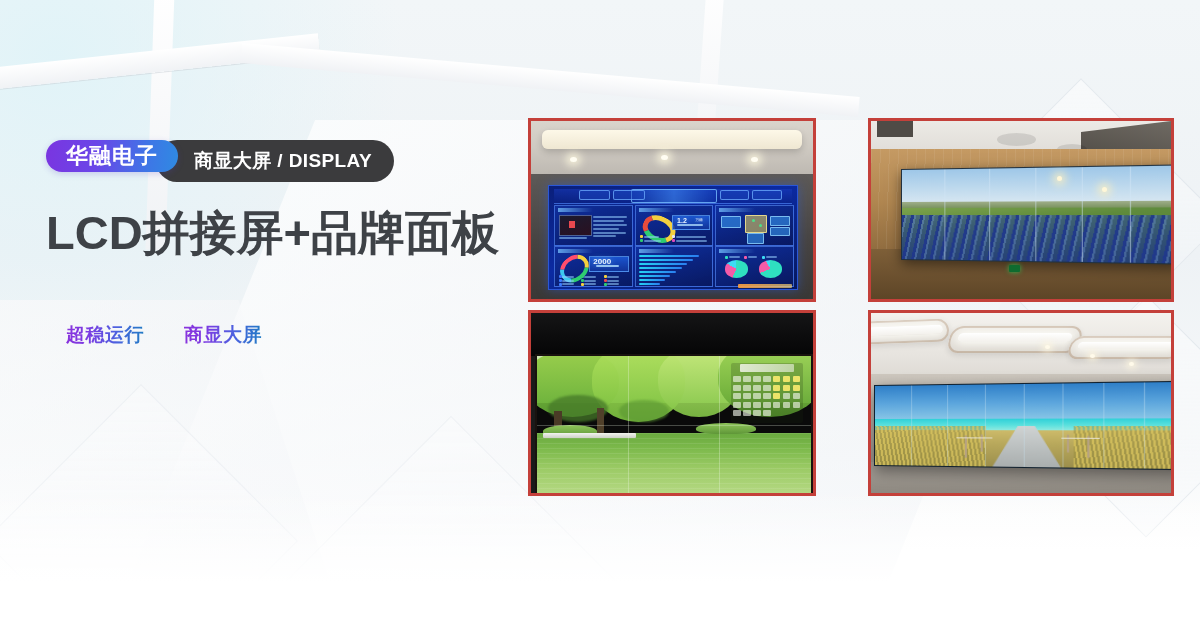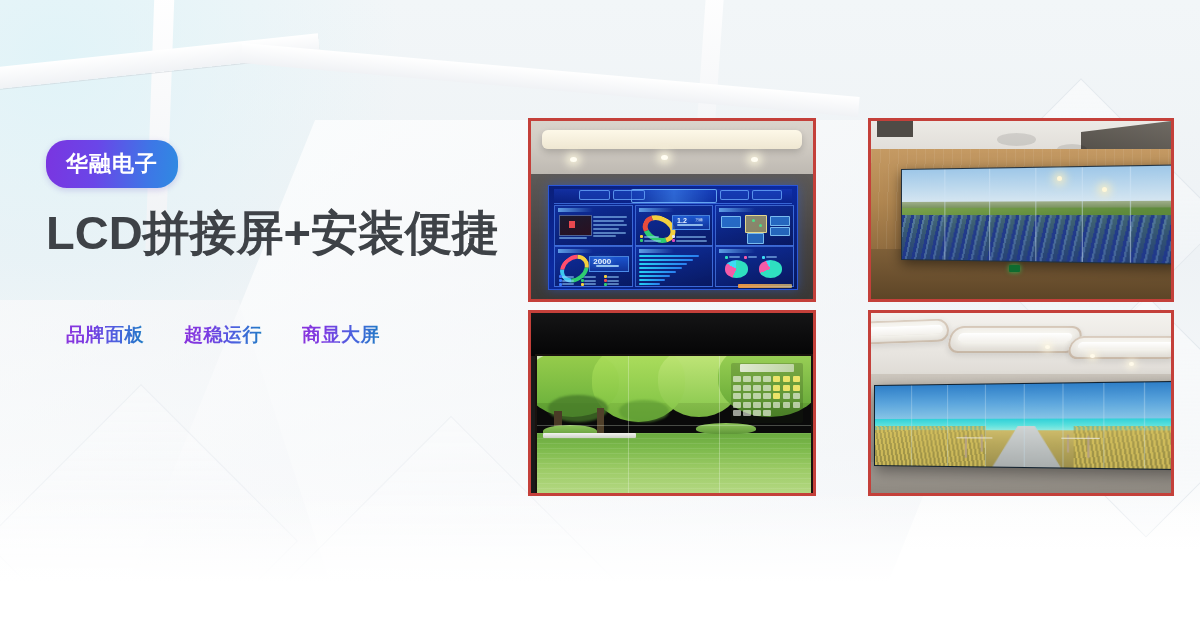--- a/index.html
+++ b/index.html
@@ -42,21 +42,21 @@
     position:absolute;left:0;bottom:0;width:1200px;height:150px;
     background:linear-gradient(180deg,rgba(255,255,255,0) 0%,#ffffff 62%,#ffffff 100%);
   }
 
   
   .left{position:absolute;left:46px;top:140px;width:500px;}
 
   .brandbar{display:flex;align-items:stretch;height:42px;}
   .brand-pill{
     display:flex;align-items:center;justify-content:center;
-    padding:8px 20px;height:32px;border-radius:21px;
+    padding:0 20px;height:32px;border-radius:21px;
     background:linear-gradient(95deg,#7a35e0 0%,#6a46e8 38%,#3d77e6 78%,#2f8ae2 100%);
     color:#ffffff;font-size:22px;font-weight:bold;letter-spacing:1px;
     position:relative;z-index:2;
     box-shadow:0 2px 6px rgba(80,60,190,.22);
   }
   .tag-pill{
     display:flex;align-items:center;
     margin-left:-22px;padding:0 22px 0 38px;height:42px;border-radius:21px;
     background:#3b3b3d;color:#ffffff;
     font-size:19px;font-weight:bold;letter-spacing:.4px;
@@ -254,37 +254,29 @@
     <div class="facet f2"></div>
     <div class="facet f3"></div>
     <div class="facet f4"></div>
     <div class="bottom-fade"></div>
   </div>
 
   <div class="left">
 
     <div class="brandbar">
       <div class="brand-pill">华融电子</div>
+      <div class="tag-pill">商显大屏 / DISPLAY</div>
     </div>
 
-    <div class="title">LCD拼接屏+安装便捷</div>
+    <div class="title">LCD拼接屏+品牌面板</div>
 
 
     <div class="features">
 
 
-      <div class="feature">
-        <svg viewBox="0 0 118 104">
-          <polygon points="34,6 84,6 112,52 84,98 34,98 6,52" fill="none" stroke="url(#hg1)" stroke-width="1" opacity=".28"></polygon>
-          <polygon points="38,13 80,13 104,52 80,91 38,91 14,52" fill="none" stroke="url(#hg1)" stroke-width="1" opacity=".20"></polygon>
-          <polyline points="22,40 59,12 96,40" fill="none" stroke="url(#hg1)" stroke-width="4" stroke-linejoin="round" stroke-linecap="round"></polyline>
-          <polyline points="22,64 59,92 96,64" fill="none" stroke="url(#hg1)" stroke-width="4" stroke-linejoin="round" stroke-linecap="round"></polyline>
-        </svg>
-        <span class="feature-label">品牌面板</span>
-      </div>
 
       <div class="feature">
         <svg viewBox="0 0 118 104">
           <polygon points="34,6 84,6 112,52 84,98 34,98 6,52" fill="none" stroke="url(#hg1)" stroke-width="1" opacity=".28"></polygon>
           <polygon points="38,13 80,13 104,52 80,91 38,91 14,52" fill="none" stroke="url(#hg1)" stroke-width="1" opacity=".20"></polygon>
           <polyline points="22,40 59,12 96,40" fill="none" stroke="url(#hg1)" stroke-width="4" stroke-linejoin="round" stroke-linecap="round"></polyline>
           <polyline points="22,64 59,92 96,64" fill="none" stroke="url(#hg1)" stroke-width="4" stroke-linejoin="round" stroke-linecap="round"></polyline>
         </svg>
         <span class="feature-label">超稳运行</span>
       </div>

